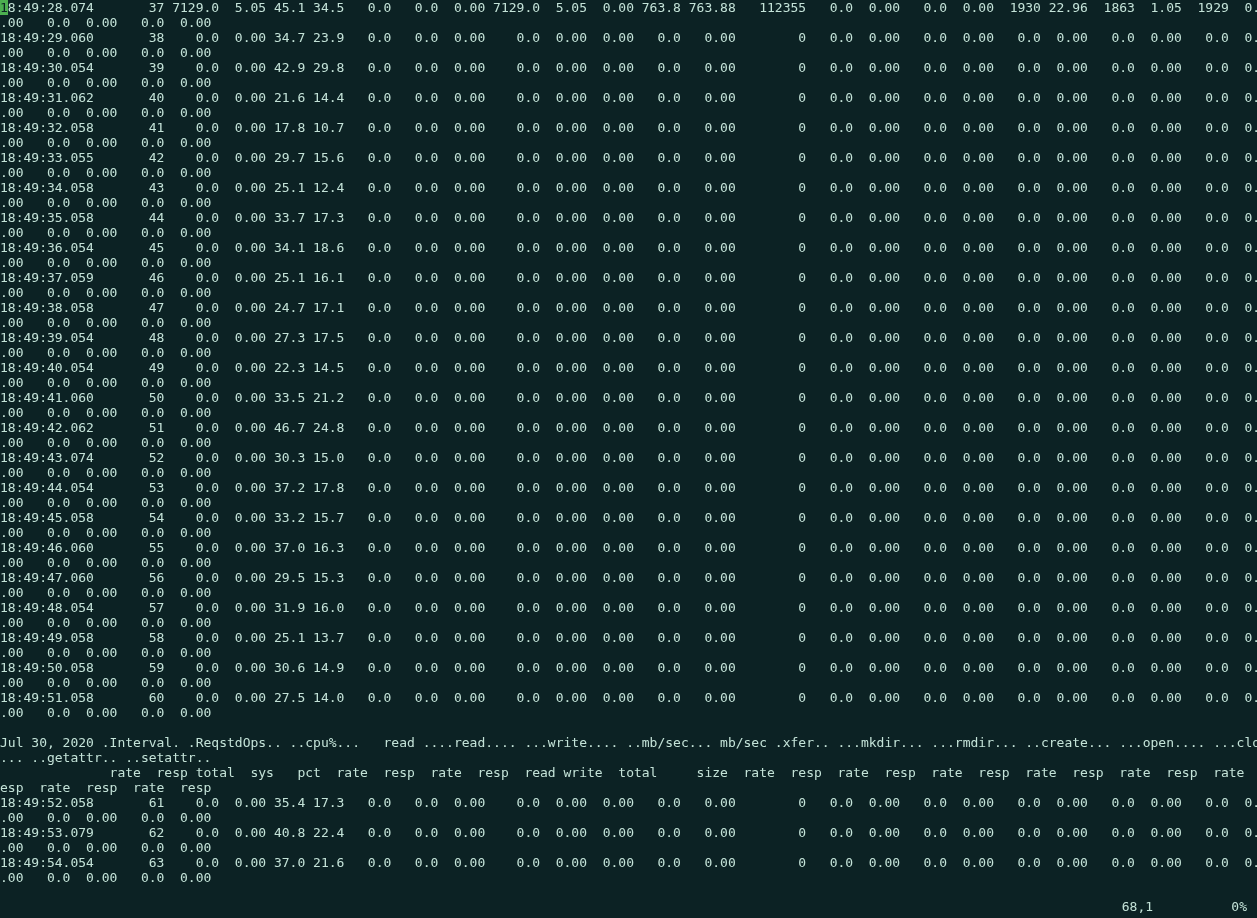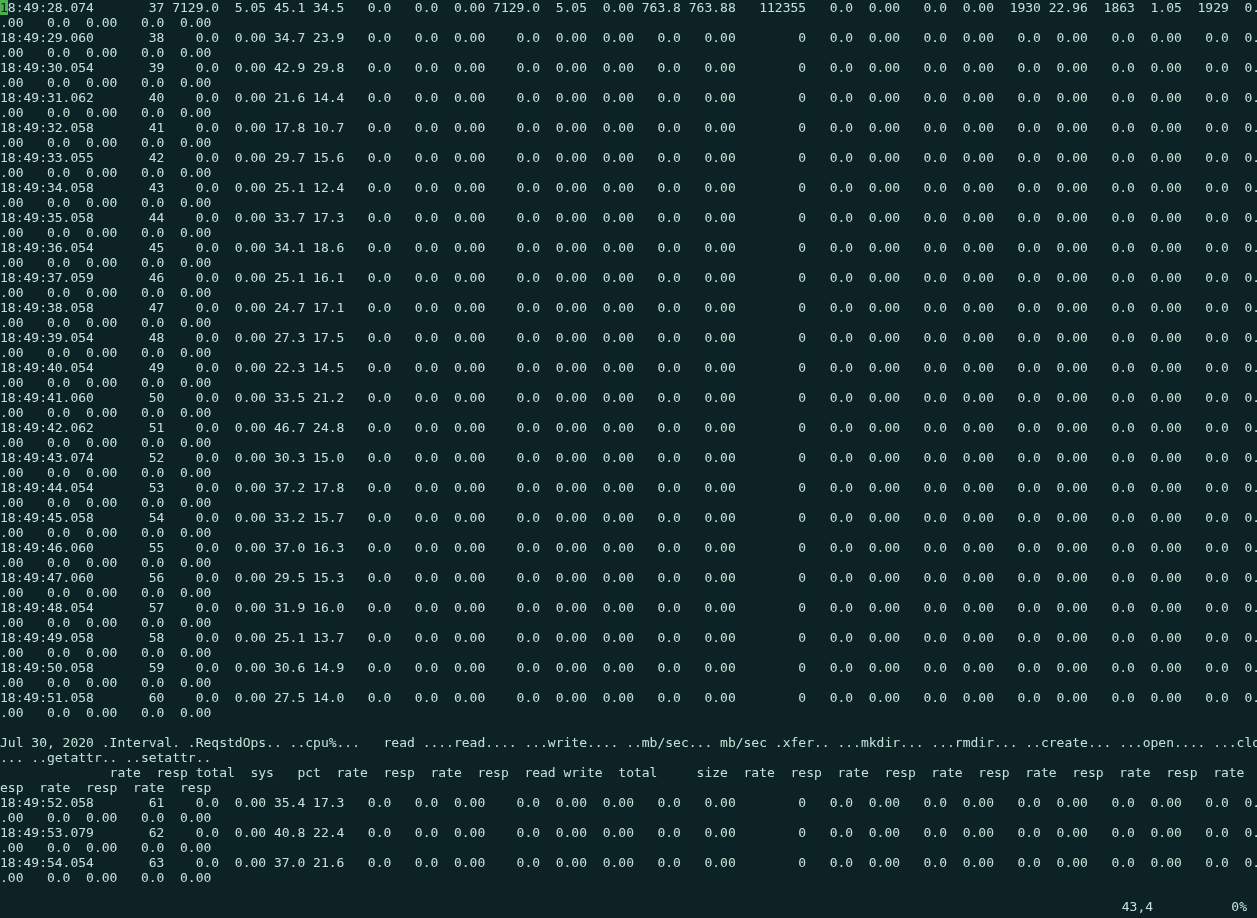--- a/index.html
+++ b/index.html
@@ -89,14 +89,14 @@
               rate  resp total  sys   pct  rate  resp  rate  resp  read write  total     size  rate  resp  rate  resp  rate  resp  rate  resp  rate  resp  rate  r
 esp  rate  resp  rate  resp
 18:49:52.058       61    0.0  0.00 35.4 17.3   0.0   0.0  0.00    0.0  0.00  0.00   0.0   0.00        0   0.0  0.00   0.0  0.00   0.0  0.00   0.0  0.00   0.0  0.00   0.0  0
 .00   0.0  0.00   0.0  0.00
 18:49:53.079       62    0.0  0.00 40.8 22.4   0.0   0.0  0.00    0.0  0.00  0.00   0.0   0.00        0   0.0  0.00   0.0  0.00   0.0  0.00   0.0  0.00   0.0  0.00   0.0  0
 .00   0.0  0.00   0.0  0.00
 18:49:54.054       63    0.0  0.00 37.0 21.6   0.0   0.0  0.00    0.0  0.00  0.00   0.0   0.00        0   0.0  0.00   0.0  0.00   0.0  0.00   0.0  0.00   0.0  0.00   0.0  0
 .00   0.0  0.00   0.0  0.00</pre>
 
 <div id="status-line">
-  <span>43,4</span><span>          </span><span>0%</span>
+  <span>68,1</span><span>          </span><span>0%</span>
 </div>
 
 </body></html>

